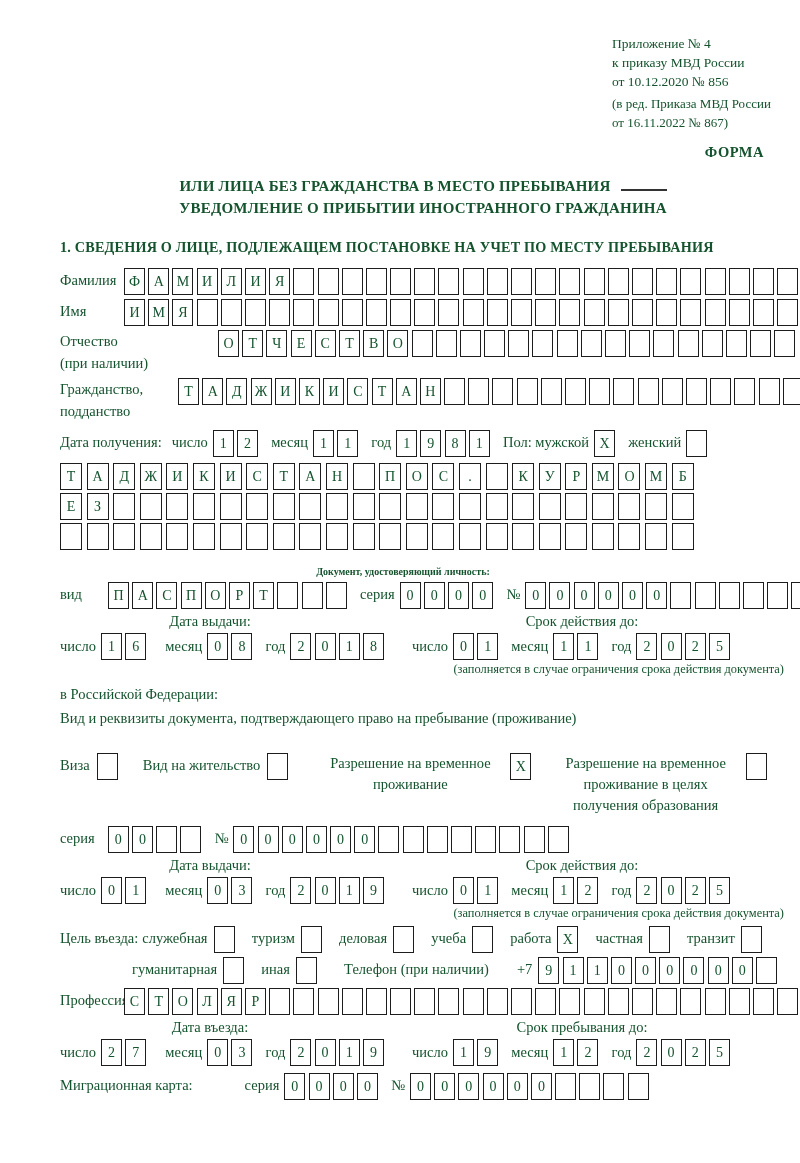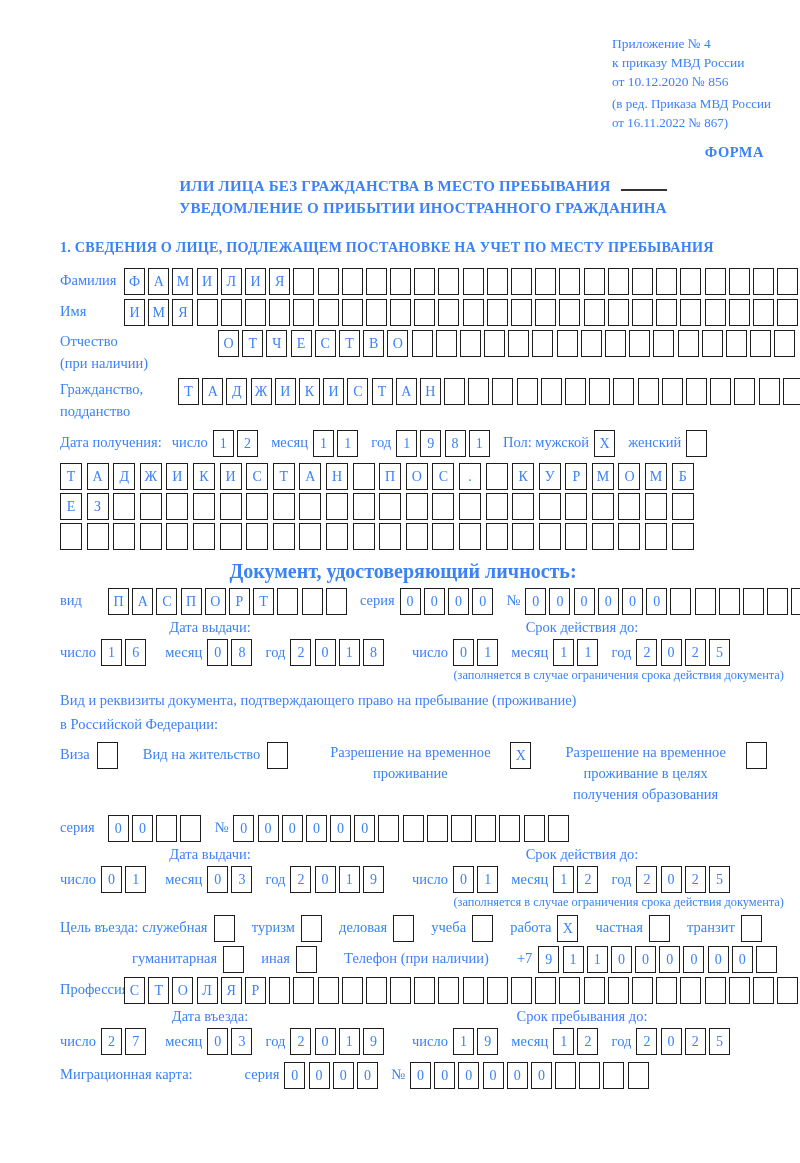--- a/index.html
+++ b/index.html
@@ -1,18 +1,18 @@
 <!DOCTYPE html>
 <html><head>
 <meta charset="utf-8">
 <style>
   html,body{margin:0;padding:0;background:#ffffff;}
   .page{
     width:800px;height:1163px;box-sizing:border-box;position:relative;
-    background:#ffffff;color:#3b82f6;
+    background:#ffffff;color:#14532d;
     font-family:"Liberation Serif","DejaVu Serif",serif;
     padding:34px 14px 10px 60px;overflow:hidden;
   }
   .hdr{margin-left:552px;font-size:13.5px;line-height:19px;}
   .hdr .sub{font-size:13px;}
   .hdr .sub.first{margin-top:3px;}
   .forma{font-weight:bold;font-size:14.5px;text-align:right;padding-right:22px;margin-top:12px;letter-spacing:.5px;}
   .title{font-weight:bold;font-size:15px;text-align:center;margin-top:14px;line-height:22px;letter-spacing:.2px;}
   .useg{display:inline-block;width:46px;border-bottom:2.2px solid #333;height:13px;margin-left:10px;}
   .sec{font-weight:bold;font-size:14.2px;margin-top:20px;margin-bottom:12px;letter-spacing:.2px;}
@@ -28,33 +28,33 @@
     width:19px;height:25px;border:1.8px solid #1d1d1d;margin-right:3.2px;
     font-size:14px;line-height:1;background:#fff;
   }
   .cells-w .cell{width:20px;margin-right:4.6px;}
   .stack{display:flex;flex-direction:column;}
   .stack .cells{margin-bottom:3px;}
 
   .glbl{line-height:25px;margin:0 5px 0 10px;flex:none;}
   .glbl.first{margin-left:0;}
 
-  .dochead{font-weight:bold;font-size:20px;text-align:center;margin:7px 40px 5px 0;}
+  .dochead{font-weight:bold;font-size:10px;text-align:center;margin:13px 40px 5px 0;}
 
   .dates{display:flex;margin-top:2px;font-size:14.5px;}
   .dcol-l{width:352px;flex:none;}
   .dcol-r{flex:1;}
   .dhead{text-align:center;margin-bottom:3px;}
   .dcol-l .dhead{width:300px;}
   .dcol-r .dhead{width:340px;}
   .drow{display:flex;align-items:center;}
   .fine{font-size:12.4px;text-align:right;margin-top:2px;margin-bottom:5px;padding-right:2px;}
 
   .intro{font-size:14.5px;line-height:24px;}
-  .opts{display:flex;align-items:flex-start;margin-top:6px;margin-bottom:10px;font-size:14.5px;}
+  .opts{display:flex;align-items:flex-start;margin-top:23px;margin-bottom:10px;font-size:14.5px;}
   .opt{display:flex;align-items:flex-start;}
   .opt .cbox{margin-left:7px;margin-top:0;}
   .opt-lbl{line-height:25px;}
   .opt-lbl.multi{line-height:21px;text-align:center;}
   .w188{width:186px;}
 
   .plbl{line-height:25px;margin:0 6px 0 14px;flex:none;}
   .plbl.first{margin-left:4px;}
 </style>
 </head>
@@ -408,22 +408,22 @@
             <span class="cell">2</span>
             <span class="cell">0</span>
             <span class="cell">2</span>
             <span class="cell">5</span>
           </span>
       </div>
     </div>
   </div>
   <div class="fine">(заполняется в случае ограничения срока действия документа)</div>
 
+  <div class="intro">в Российской Федерации:</div>
   <div class="intro">Вид и реквизиты документа, подтверждающего право на пребывание (проживание)</div>
-  <div class="intro">в Российской Федерации:</div>
 
   <div class="opts">
     <span class="opt">
       <span class="opt-lbl">Виза</span>
       <span class="cells cbox">
           <span class="cell"></span>
         </span>
     </span>
     <span class="opt" style="margin-left:22px;">
       <span class="opt-lbl">Вид на жительство</span>

